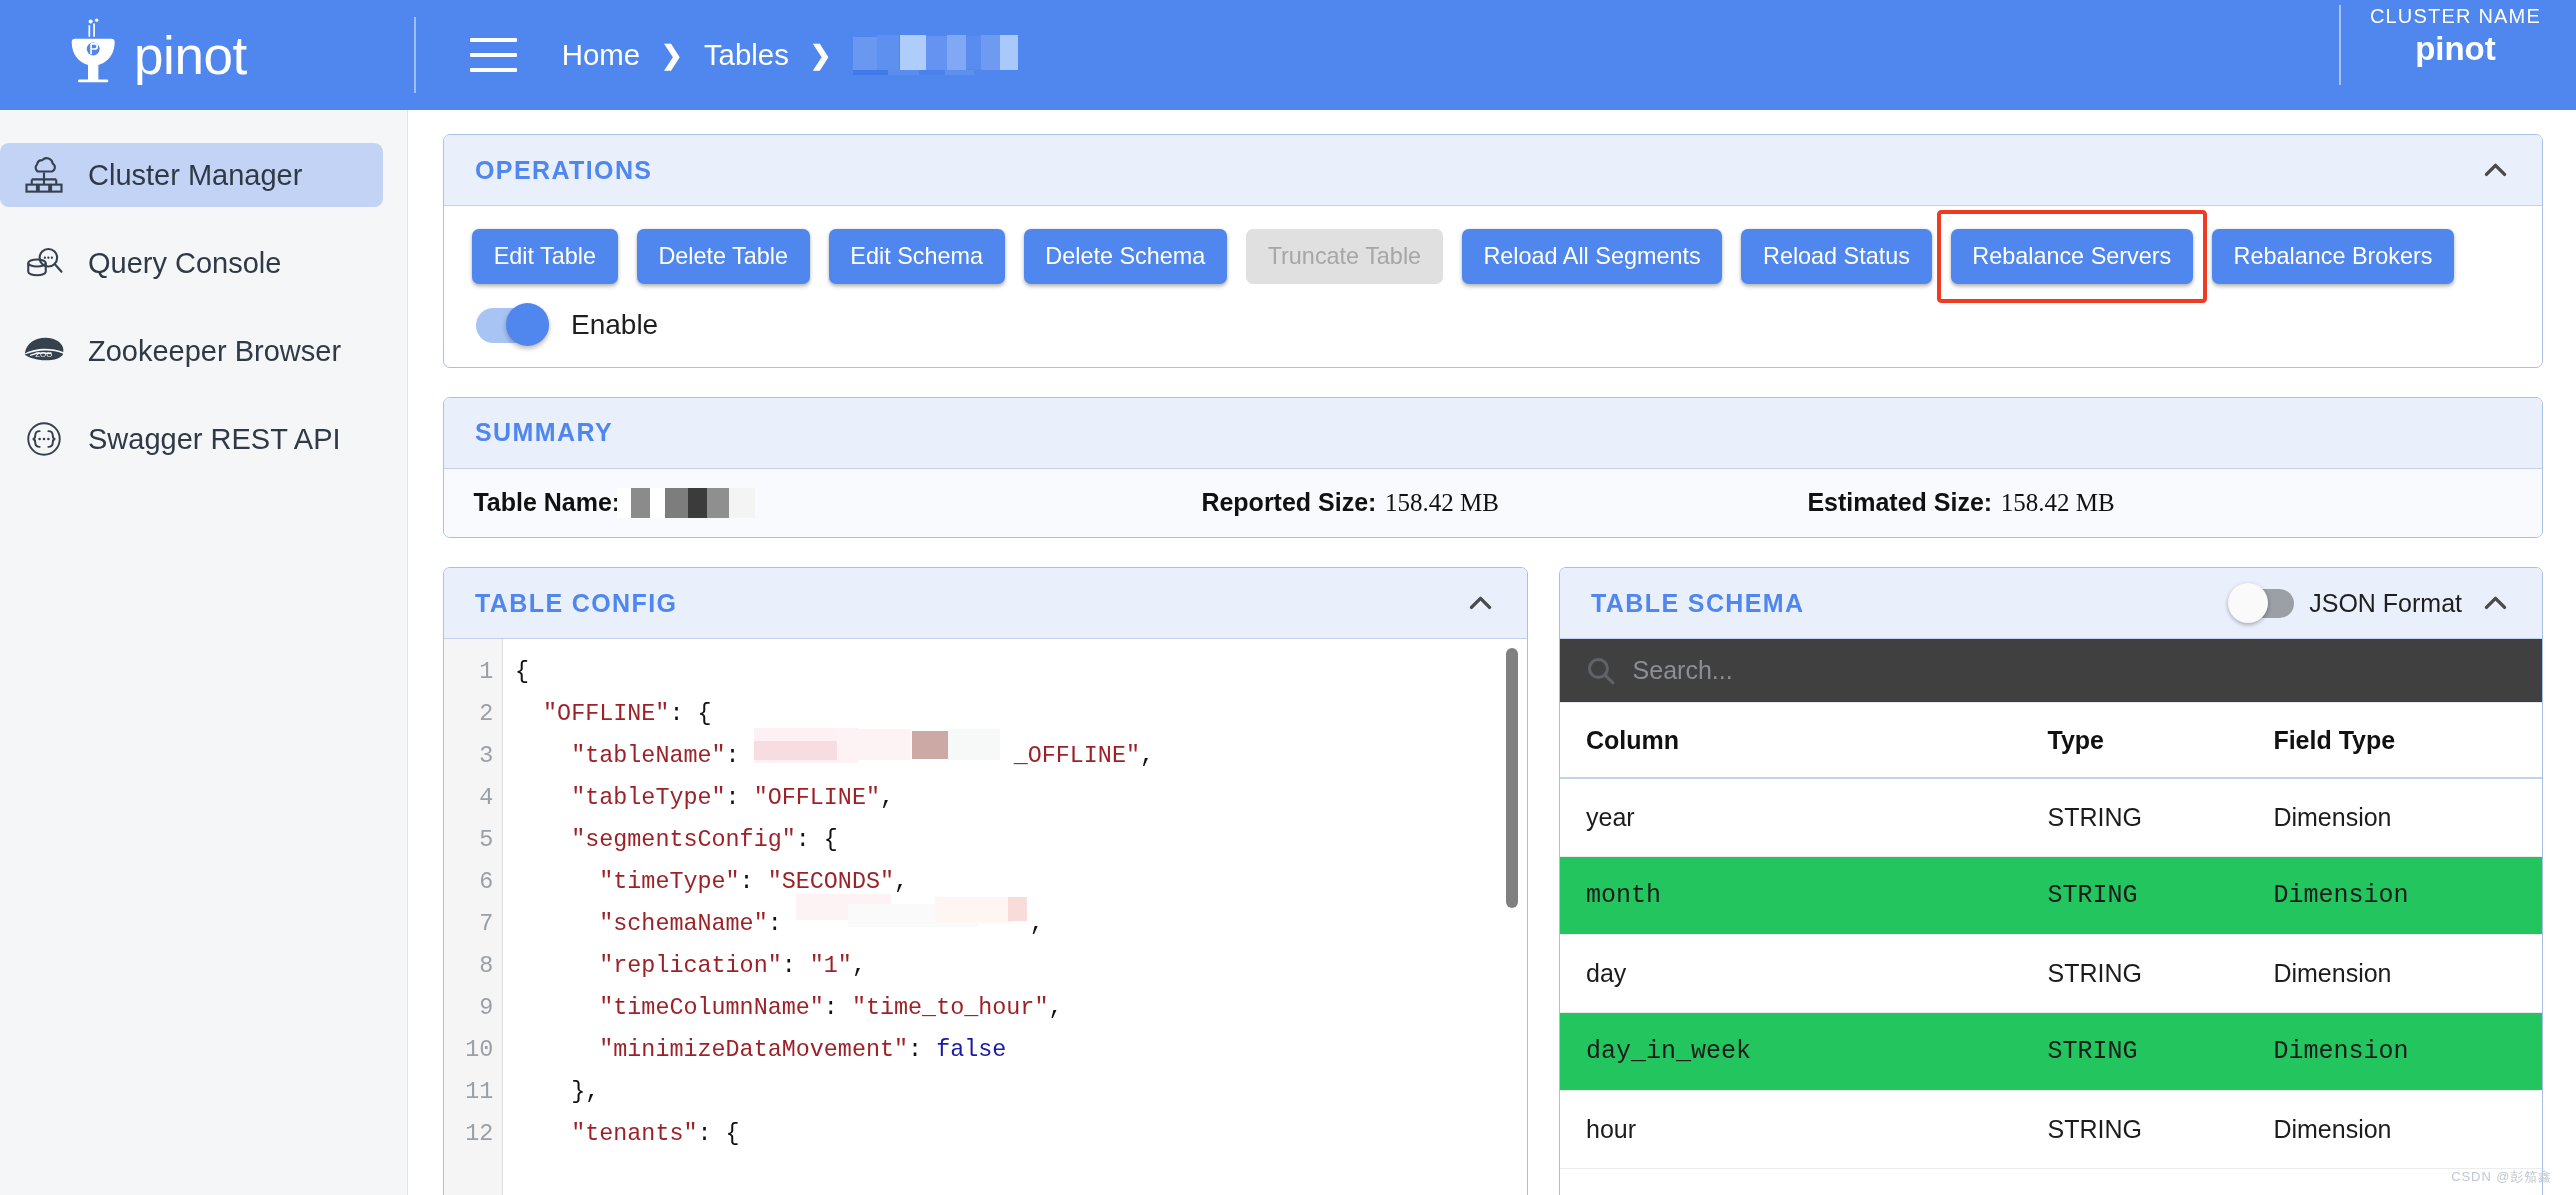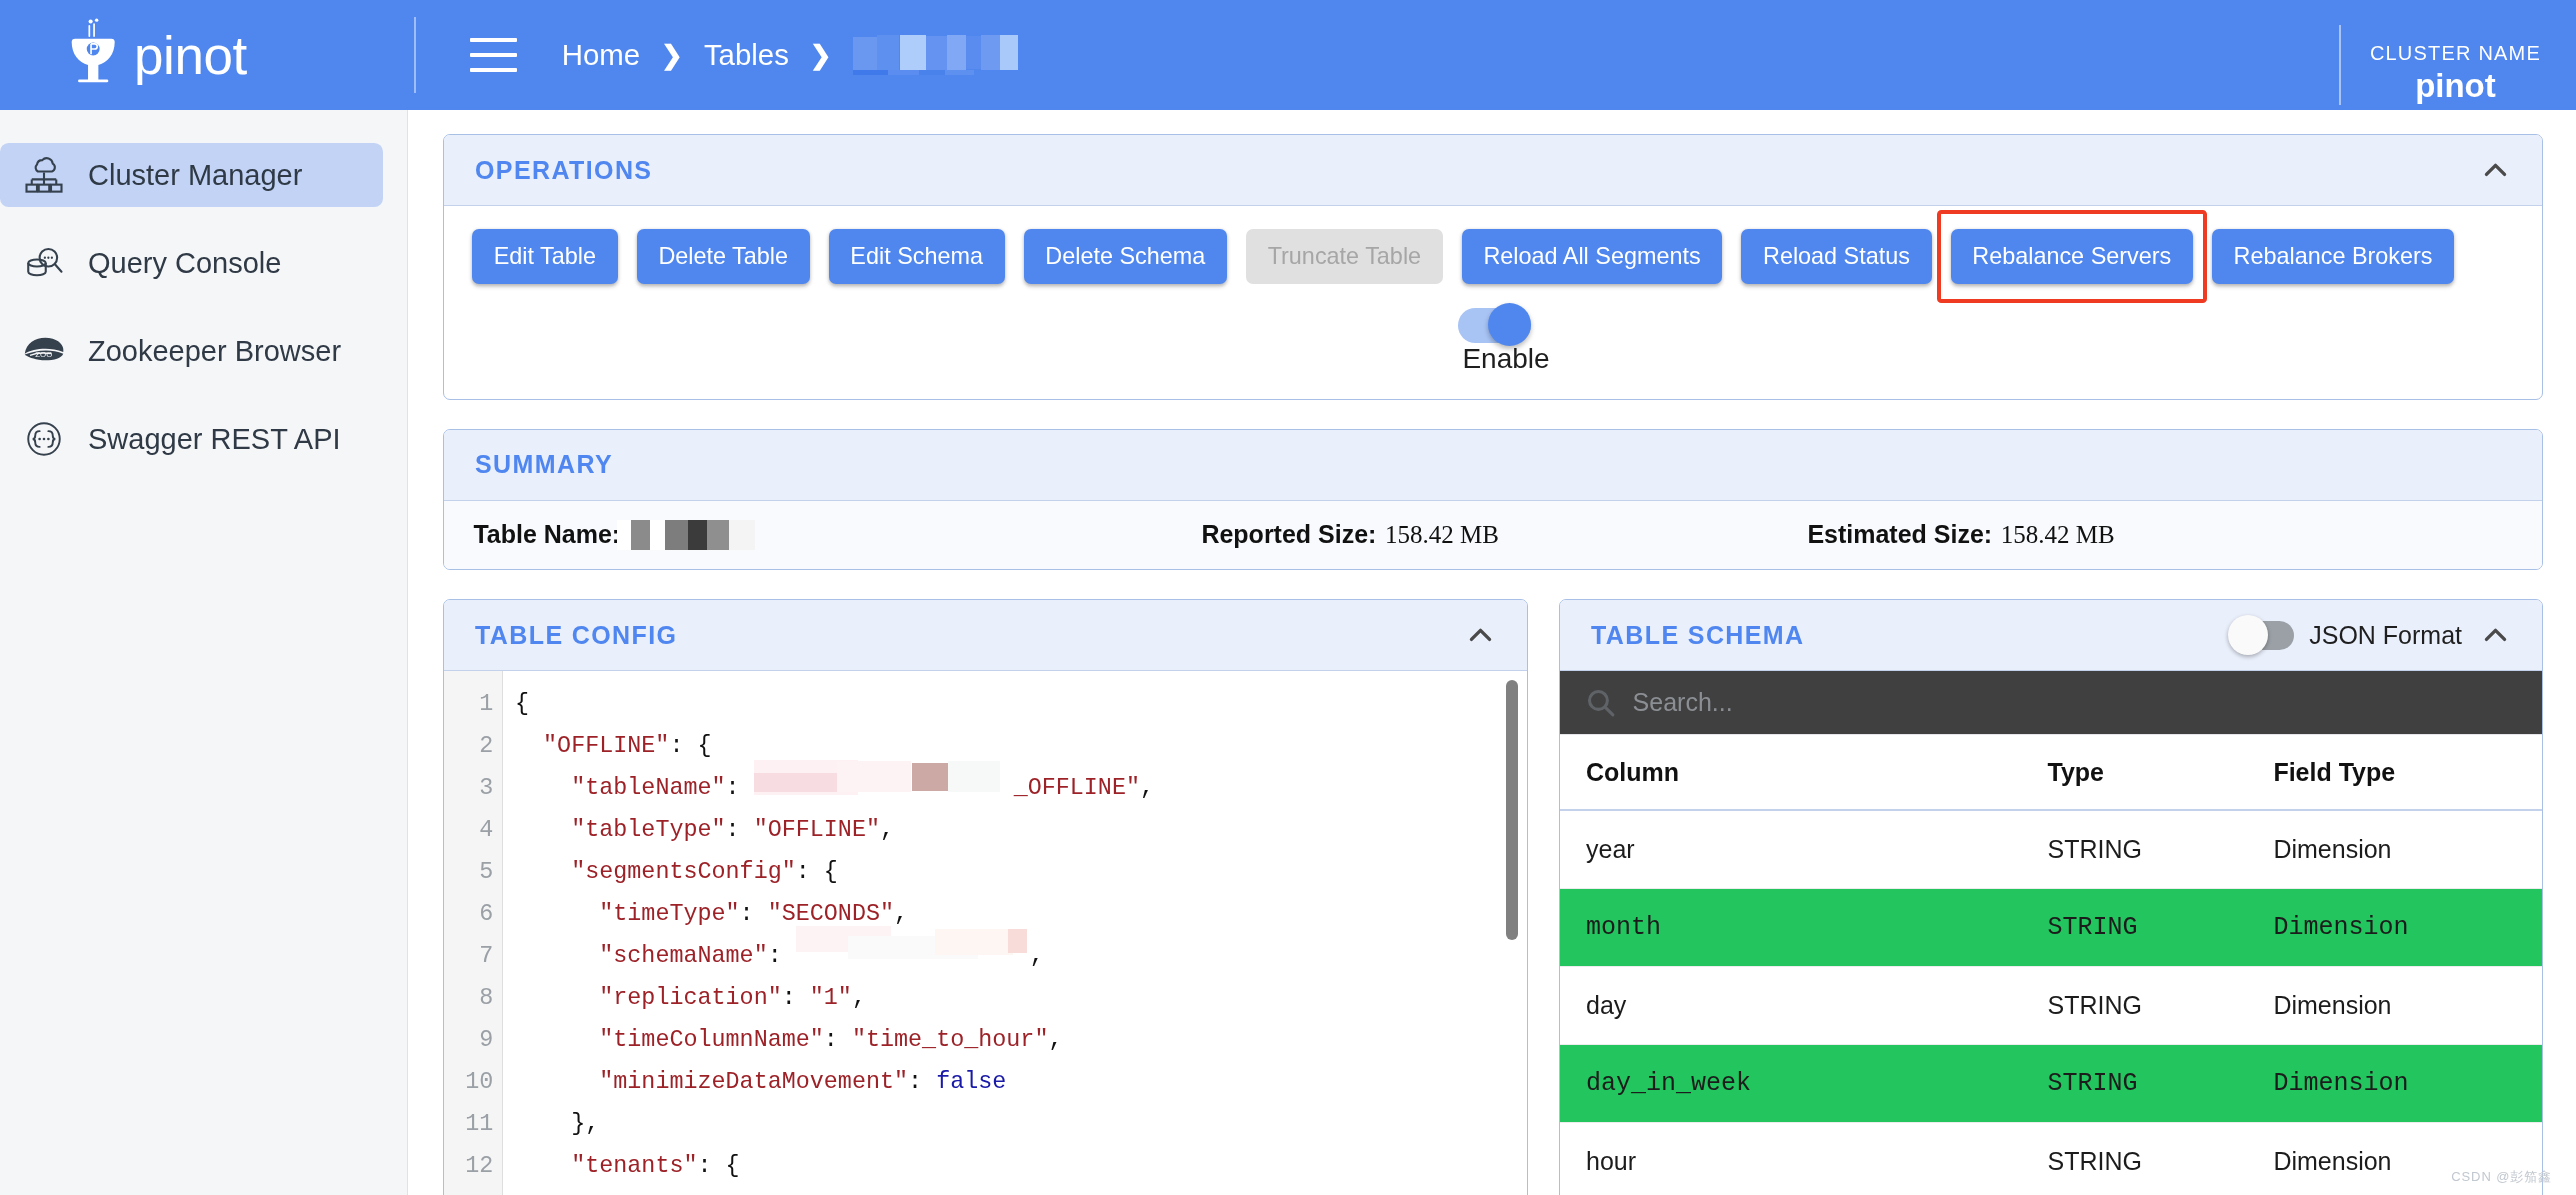--- a/index.html
+++ b/index.html
@@ -50,21 +50,21 @@
   }
   .crumb-redacted {
     display: inline-block; position: relative;
     width: 165px; height: 40px; vertical-align: middle;
     overflow: hidden;
   }
   .crumb-redacted i {
     position: absolute; display: block;
   }
   .cluster-box {
-    display: flex; align-items: flex-end;
+    display: flex; align-items: flex-start;
     flex: 0 0 auto; padding-right: 35px; height: 100px;
   }
   .cluster-divider { width: 1.7px; height: 80px; background: rgba(255,255,255,0.5); margin-right: 29.4px; }
   .cluster-text { text-align: center; line-height: 1.15; }
   .cluster-label { color: #ffffff; font-size: 20px; letter-spacing: 1.2px; font-weight: 400; }
   .cluster-value { color: #ffffff; font-size: 33px; font-weight: 700; margin-top: 1.7px; }
 
   
   .sidebar {
     position: absolute; top: 110px; left: 0;
@@ -140,21 +140,21 @@
   .btn.disabled {
     background: #e0e0e0; color: #a6a6a6; box-shadow: none; cursor: default;
   }
   .btn-highlight-wrap { position: relative; display: inline-flex; }
   .btn-highlight-wrap::after {
     content: ""; position: absolute;
     left: -14px; top: -19px; right: -14px; bottom: -19px;
     border: 4.3px solid #ef3b22; border-radius: 4.3px;
     pointer-events: none;
   }
-  .toggle-row { display: flex; align-items: center; margin-top: 24px; padding-left: 3.5px; flex-direction: column; }
+  .toggle-row { display: flex; align-items: center; margin-top: 24px; padding-left: 3.5px; }
   .switch {
     width: 73px; height: 35px; border-radius: 17.3px;
     background: #a8c4f5; position: relative; cursor: pointer; flex: 0 0 auto;
   }
   .switch .knob {
     position: absolute; right: 0px; top: -4.3px;
     width: 43px; height: 43px; border-radius: 50%;
     background: #5087ef;
     box-shadow: 0 2.6px 5.2px rgba(0,0,0,0.28);
   }

